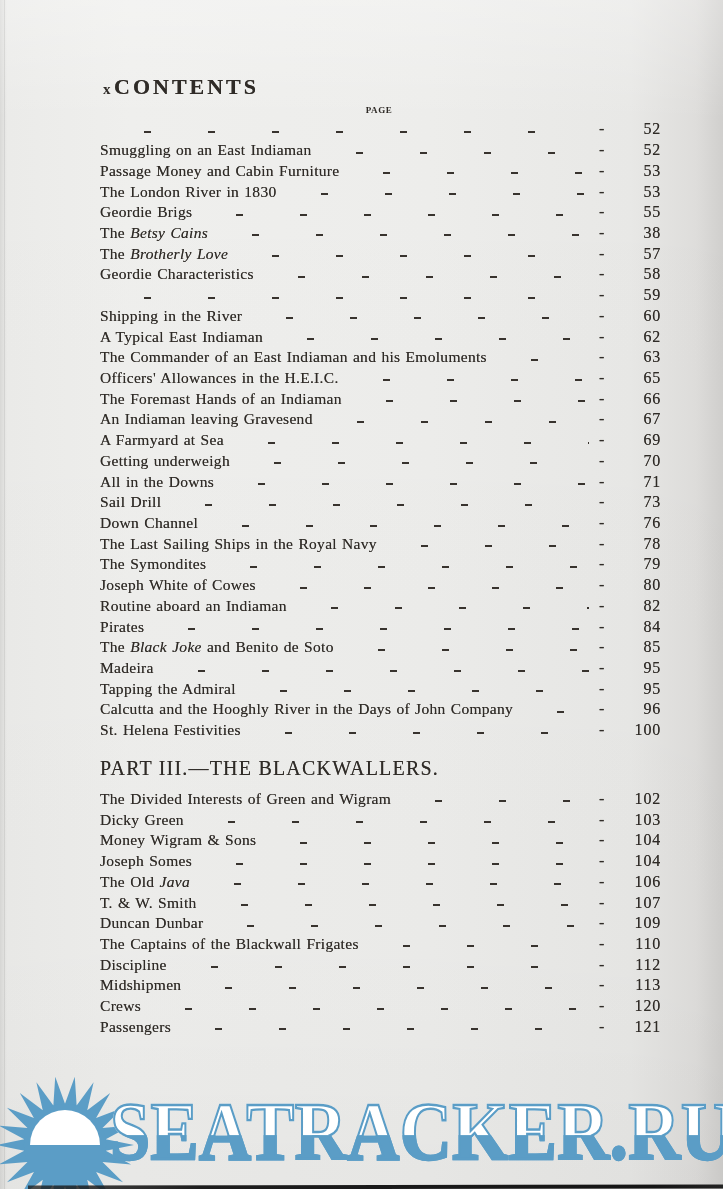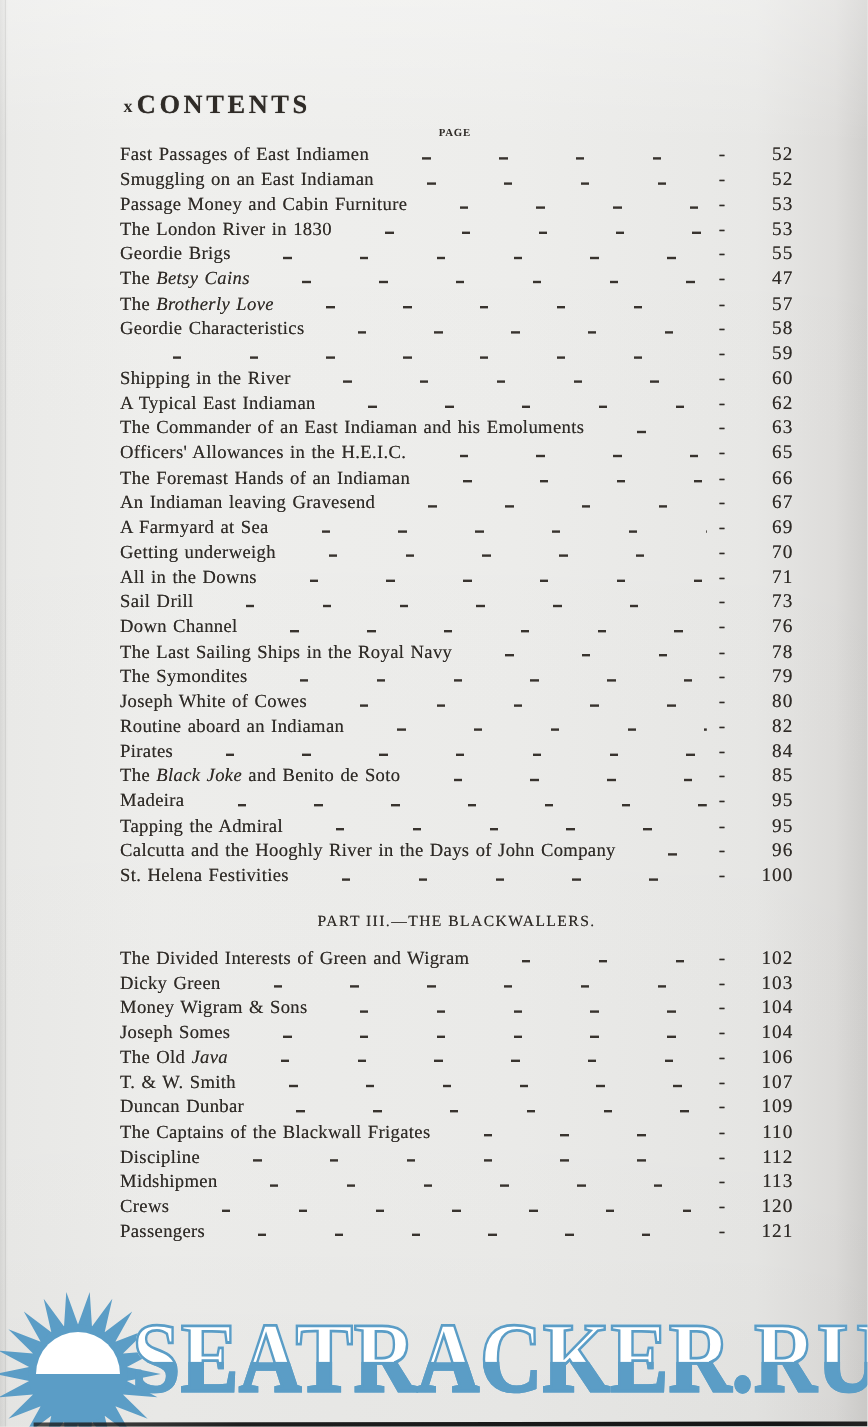--- a/index.html
+++ b/index.html
@@ -24,21 +24,21 @@
   .toc{margin-top:4px;}
   .row{display:flex;align-items:center;height:20.72px;font-size:15.5px;
     text-shadow:0 0 0.5px rgba(43,38,33,0.65);}
   .row-title{white-space:nowrap;flex:0 0 auto;letter-spacing:0.3px;word-spacing:1px;}
   .it{font-style:italic;}
   .leader{flex:1 1 auto;min-width:0;height:2px;align-self:center;margin:5px 10px 0 14px;
     background:repeating-linear-gradient(90deg, transparent 0 30px, #38332e 30px 37px, transparent 37px 64px);}
   .pcell{flex:0 0 auto;width:62px;display:flex;align-items:center;font-size:16px;}
   .pdash{flex:0 0 auto;}
   .pnum{flex:1 1 auto;text-align:right;letter-spacing:0.8px;}
-  .part-heading{text-align:center;font-size:13px;letter-spacing:1.2px;margin:16px 0 10px;line-height:22px;
+  .part-heading{text-align:left;font-size:20px;letter-spacing:1.2px;margin:16px 0 10px;line-height:22px;
     text-shadow:0 0 0.5px rgba(43,38,33,0.65);}
   
   .wm{position:absolute;left:0;right:0;bottom:0;height:120px;pointer-events:none;}
   .wm-sun{position:absolute;left:-5px;bottom:-26px;}
   .wm-sun polygon,.wm-sun circle{fill:var(--wm,#5b9dc6);}
   .wm-text{position:absolute;left:110px;bottom:16px;white-space:nowrap;line-height:1;
     font-family:"Liberation Serif", serif;font-weight:bold;font-size:72px;letter-spacing:0.5px;
     transform:scaleY(1.15);transform-origin:left bottom;
     color:transparent;
     background:linear-gradient(to bottom, #ffffff 0 54%, var(--wm,#5b9dc6) 54%);
@@ -56,21 +56,20 @@
 
   <div class="content">
     <div class="header">
       <span class="folio">x</span>
       <div class="title">CONTENTS</div>
       <div class="pagehead">PAGE</div>
     </div>
     <div class="toc">
         <div>
           <div class="row">
-            <span class="row-title"><span>Fast Passages of East Indiamen</span></span>
             <span class="leader"></span>
             <span class="pcell">
               <span class="pdash">-</span>
               <span class="pnum">52</span>
             </span>
           </div>
           <div class="row">
             <span class="row-title"><span>Smuggling on an East Indiaman</span></span>
             <span class="leader"></span>
             <span class="pcell">
@@ -100,21 +99,21 @@
             <span class="pcell">
               <span class="pdash">-</span>
               <span class="pnum">55</span>
             </span>
           </div>
           <div class="row">
             <span class="row-title"><span>The </span><span class="it">Betsy Cains</span></span>
             <span class="leader"></span>
             <span class="pcell">
               <span class="pdash">-</span>
-              <span class="pnum">47</span>
+              <span class="pnum">38</span>
             </span>
           </div>
           <div class="row">
             <span class="row-title"><span>The </span><span class="it">Brotherly Love</span></span>
             <span class="leader"></span>
             <span class="pcell">
               <span class="pdash">-</span>
               <span class="pnum">57</span>
             </span>
           </div>

